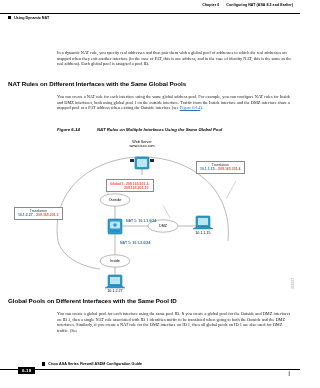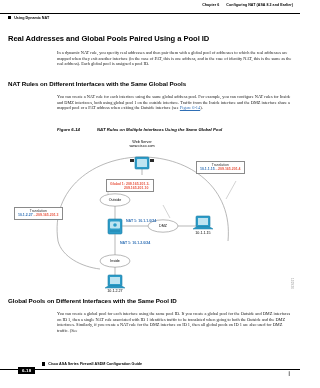--- a/index.html
+++ b/index.html
@@ -147,21 +147,20 @@
     <div class="rh-right">
       <span class="chap">Chapter 6</span><span>Configuring NAT (ASA 8.2 and Earlier)</span>
     </div>
     <div class="rh-bar"></div>
     <div class="rh-left">
       <span class="sq"></span>
       <span>Using Dynamic NAT</span>
     </div>
   </div>
 
-  <h1 class="sec" style="top:34px;">Real Addresses and Global Pools Paired Using a Pool ID</h1>
   <p class="body" style="top:50px;">In a dynamic NAT rule, you specify real addresses and then pair them with a global pool of addresses to which the real addresses are mapped when they exit another interface (in the case of PAT, this is one address, and in the case of identity NAT, this is the same as the real address). Each global pool is assigned a pool ID.</p>
 
   <h2 class="sub" style="top:80px;">NAT Rules on Different Interfaces with the Same Global Pools</h2>
   <p class="body" style="top:94px;"><span>You can create a NAT rule for each interface using the same global address pool. For example, you can configure NAT rules for Inside and DMZ interfaces, both using global pool 1 on the outside interface. Traffic from the Inside interface and the DMZ interface share a mapped pool or a PAT address when exiting the Outside interface (see </span><a class="xref" href="#">Figure 6-14</a><span>).</span></p>
 
   <div class="figcap" style="top:127px;">
     <span class="num">Figure 6-14</span><span>NAT Rules on Multiple Interfaces Using the Same Global Pool</span>
   </div>
 
   <div class="fig">

